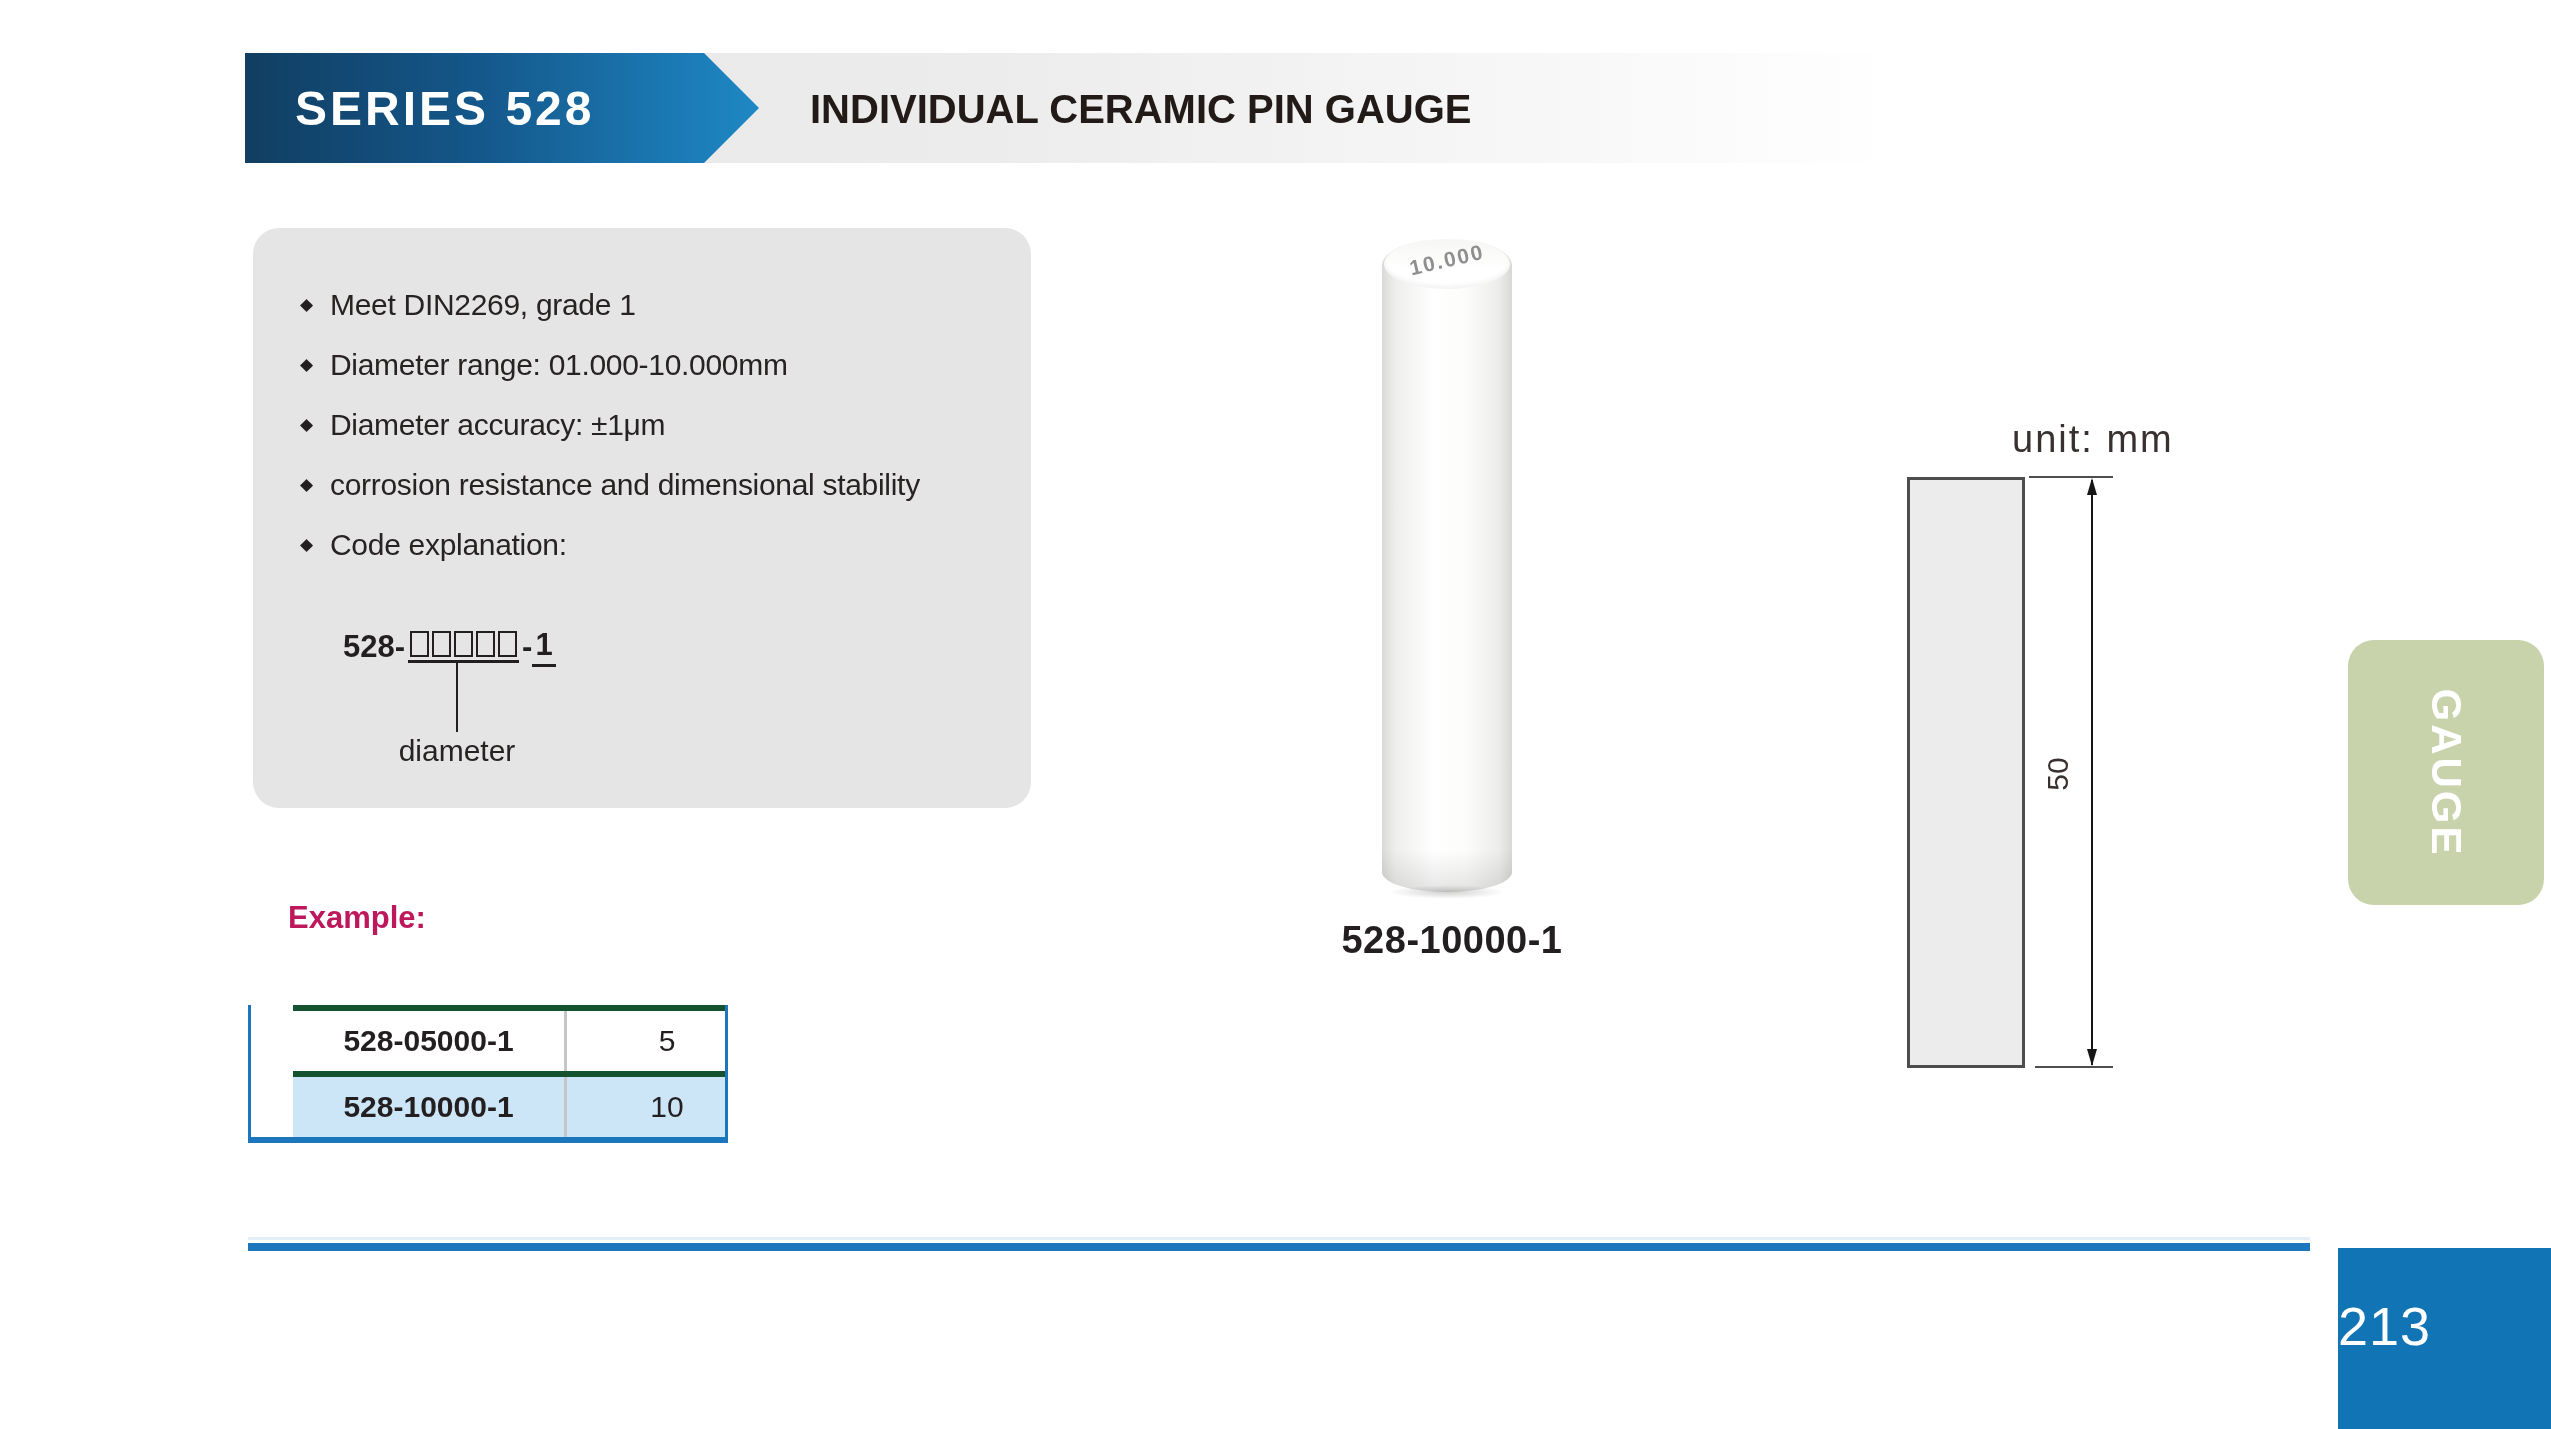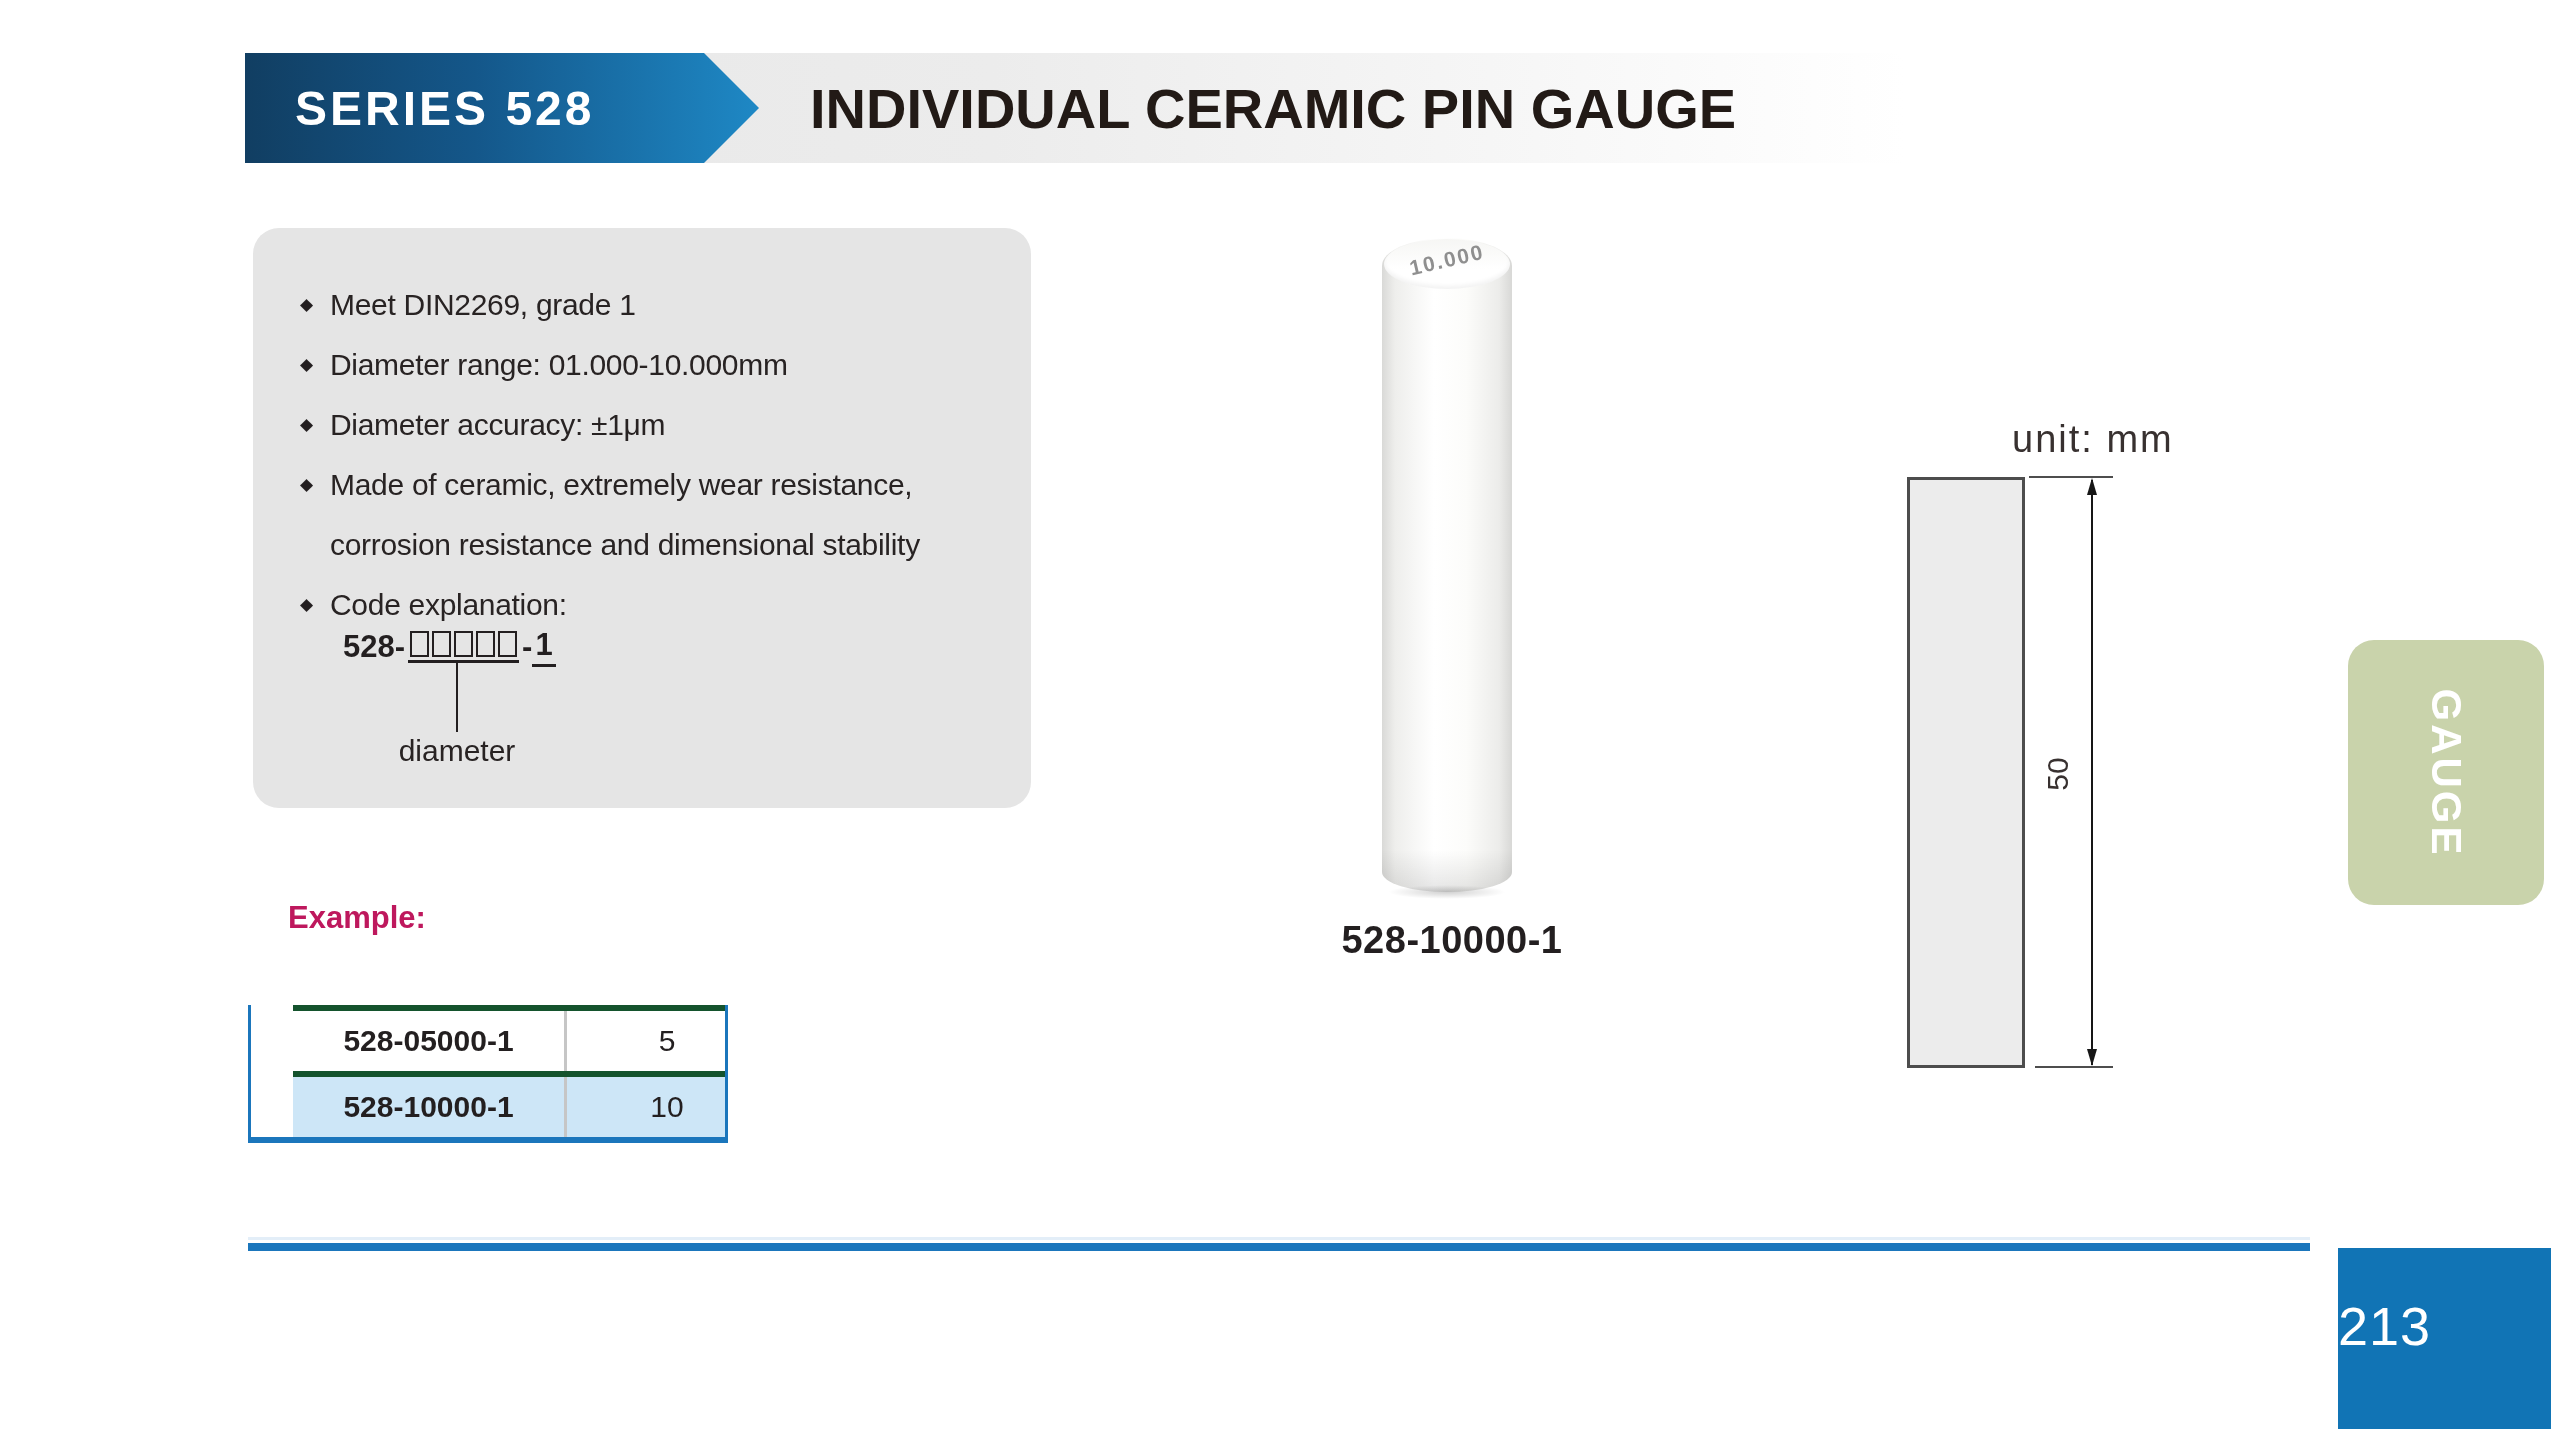--- a/index.html
+++ b/index.html
@@ -17,21 +17,21 @@
     background:linear-gradient(90deg,#113e62 0%,#14578a 45%,#1e88c5 100%);
     clip-path:polygon(0 0,459px 0,514px 55px,459px 110px,0 110px);
     box-shadow:0 3px 2px rgba(40,40,40,.25);
   }
   .series-label{
     position:absolute;left:50px;top:0;height:116px;line-height:112px;
     color:#fff;font-size:48px;font-weight:bold;letter-spacing:3px;white-space:nowrap;
   }
   .page-title{
     position:absolute;left:810px;top:53px;height:110px;line-height:112px;
-    font-size:56px;font-weight:bold;color:#221a16;letter-spacing:0px;white-space:nowrap;
+    font-size:40px;font-weight:bold;color:#221a16;letter-spacing:0px;white-space:nowrap;
   }
   
   .features-box{
     position:absolute;left:253px;top:228px;width:778px;height:580px;
     background:#e5e5e5;border-radius:26px;
   }
   .feature-list{list-style:none;margin:0;padding:47px 0 0 47px;}
   .feature-item{display:flex;align-items:flex-start;}
   .bullet{
     width:30px;font-size:17px;line-height:60px;color:#231f20;flex:0 0 30px;
@@ -167,21 +167,20 @@
       </li>
       <li class="feature-item">
         <span class="bullet">◆</span>
         <div class="feature-text">
             <span>Diameter accuracy: ±1μm</span>
           </div>
       </li>
       <li class="feature-item">
         <span class="bullet">◆</span>
         <div class="feature-text">
-          <span>Made of ceramic, extremely wear resistance,</span>
           <span>corrosion resistance and dimensional stability</span>
         </div>
       </li>
       <li class="feature-item">
         <span class="bullet">◆</span>
         <div class="feature-text">
             <span>Code explanation:</span>
           </div>
       </li>
     </ul>

